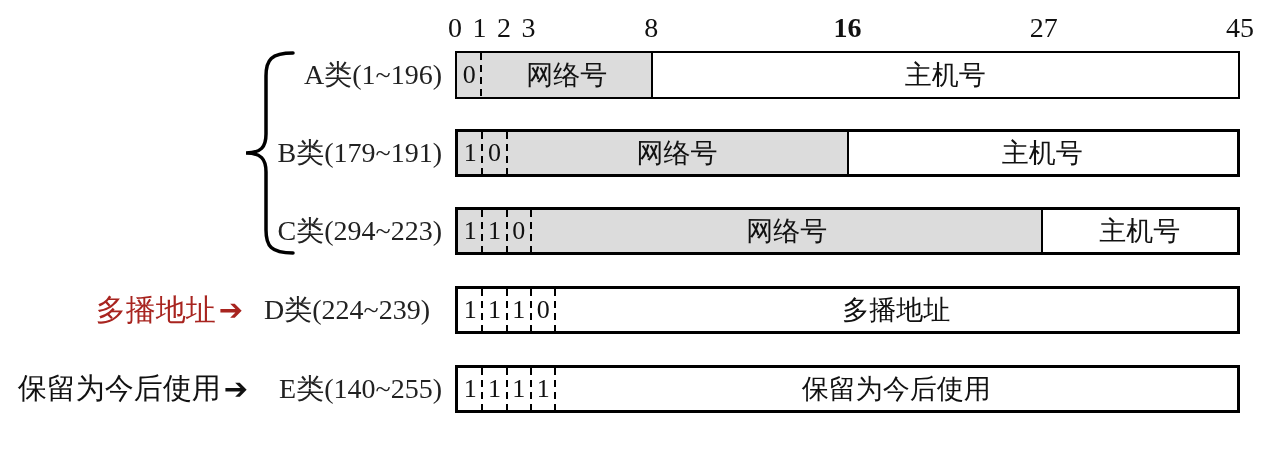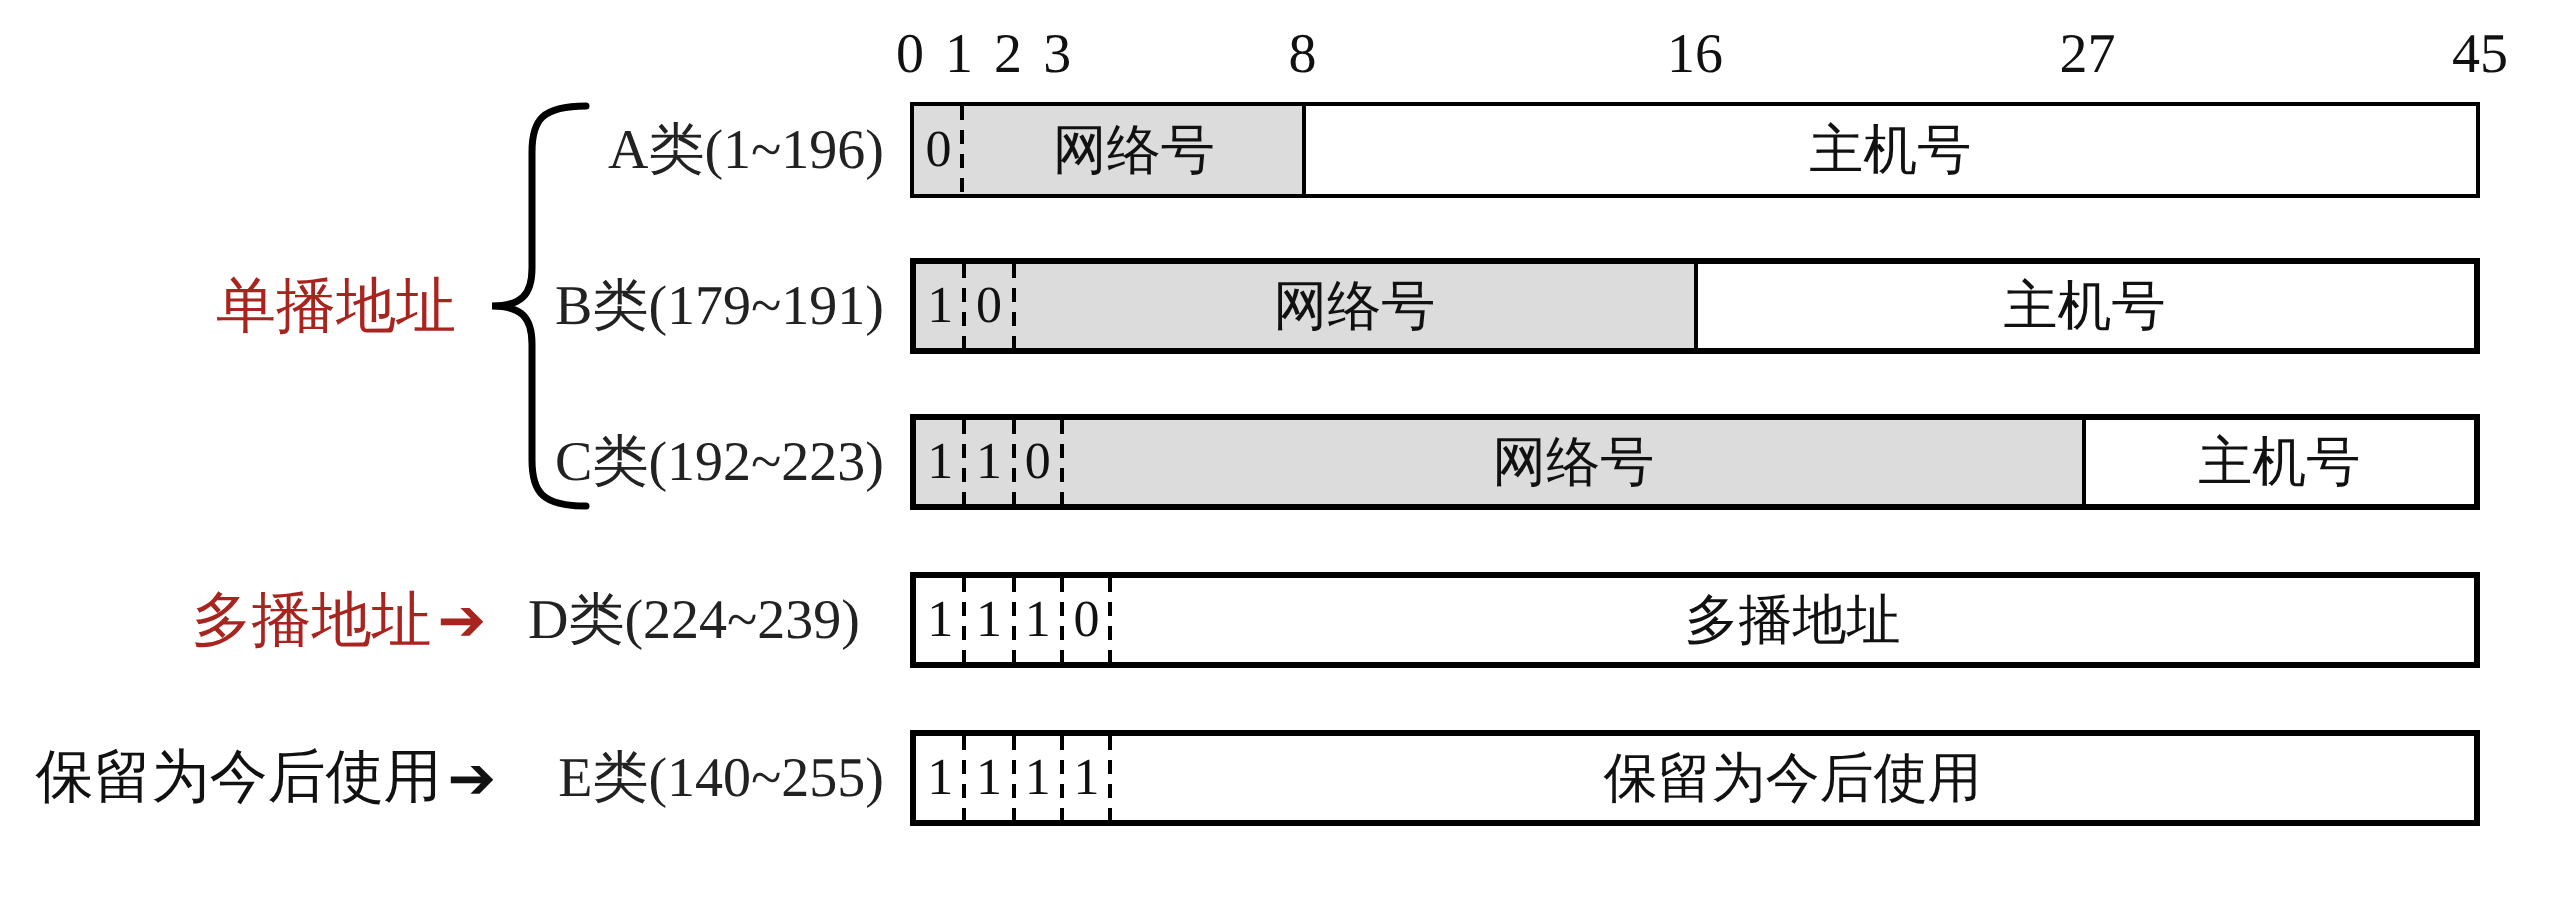--- a/index.html
+++ b/index.html
@@ -41,23 +41,20 @@
     font-family:"DejaVu Sans","Liberation Sans",sans-serif;font-weight:bold;
     font-size:29px;margin-left:3px;line-height:1;
   }
   .brace-svg{position:absolute;left:233px;top:50px;}
 </style>
 </head>
 <body>
 
 <div class="stage">
 
-  <div class="side-label" style="left: 30px; width: 198px; top: 129px; color: rgb(168, 36, 31);">
-    <span>单播地址</span>
-  </div>
 
   <svg class="brace-svg" width="62" height="206" viewBox="0 0 62 206">
     <path d="M 60 3 C 38 3 33 10 33 26 L 33 84 C 33 97 28 103 13 103
              C 28 103 33 109 33 122 L 33 180 C 33 196 38 203 60 203" fill="none" stroke="#000000" stroke-width="3.5" stroke-linecap="round"></path>
   </svg>
 
   <div class="side-label" style="left: 30px; width: 213px; top: 286px; color: rgb(168, 36, 31);">
     <span>多播地址</span>
     <span class="arrow-glyph">➔</span>
   </div>
@@ -66,21 +63,21 @@
     <span>保留为今后使用</span>
     <span class="arrow-glyph">➔</span>
   </div>
 
   <div id="generated">
       <div class="ruler-num" style="left: 455px;">0</div>
       <div class="ruler-num" style="left: 479.531px;">1</div>
       <div class="ruler-num" style="left: 504.062px;">2</div>
       <div class="ruler-num" style="left: 528.594px;">3</div>
       <div class="ruler-num" style="left: 651.25px;">8</div>
-      <div class="ruler-num" style="left: 847.5px;">16</div>
+      <div class="ruler-num" style="left: 847.5px; font-weight: bold;">16</div>
       <div class="ruler-num" style="left: 1043.75px;">27</div>
       <div class="ruler-num" style="left: 1240px;">45</div>
       <div class="class-label" style="left: 240px; top: 51px;">A类(1~196)</div>
       <div class="bitbox" style="left: 455px; top: 51px; width: 785px; height: 48px; border-width: 2px;">
         <div class="shade" style="width: 195.25px; background: rgb(220, 220, 220);"></div>
         <div class="bit-digit" style="left: 0px; width: 24.4062px;">0</div>
         <div class="dash" style="left: 23.4062px;"></div>
         <div class="solid-div" style="left: 194.25px;"></div>
         <div class="field-label" style="left: 24.4062px; width: 170.844px;">网络号</div>
         <div class="field-label" style="left: 195.25px; width: 585.75px;">主机号</div>
@@ -89,21 +86,21 @@
       <div class="bitbox" style="left: 455px; top: 129px; width: 785px; height: 48px; border-width: 3px;">
         <div class="shade" style="width: 389.5px; background: rgb(220, 220, 220);"></div>
         <div class="bit-digit" style="left: 0px; width: 24.3438px;">1</div>
         <div class="dash" style="left: 23.3438px;"></div>
         <div class="bit-digit" style="left: 24.3438px; width: 24.3438px;">0</div>
         <div class="dash" style="left: 47.6875px;"></div>
         <div class="solid-div" style="left: 388.5px;"></div>
         <div class="field-label" style="left: 48.6875px; width: 340.812px;">网络号</div>
         <div class="field-label" style="left: 389.5px; width: 389.5px;">主机号</div>
       </div>
-      <div class="class-label" style="left: 240px; top: 207px;">C类(192~223)</div>
+      <div class="class-label" style="left: 240px; top: 207px;">C类(294~223)</div>
       <div class="bitbox" style="left: 455px; top: 207px; width: 785px; height: 48px; border-width: 3px;">
         <div class="shade" style="width: 584.25px; background: rgb(220, 220, 220);"></div>
         <div class="bit-digit" style="left: 0px; width: 24.3438px;">1</div>
         <div class="dash" style="left: 23.3438px;"></div>
         <div class="bit-digit" style="left: 24.3438px; width: 24.3438px;">1</div>
         <div class="dash" style="left: 47.6875px;"></div>
         <div class="bit-digit" style="left: 48.6875px; width: 24.3438px;">0</div>
         <div class="dash" style="left: 72.0312px;"></div>
         <div class="solid-div" style="left: 583.25px;"></div>
         <div class="field-label" style="left: 73.0312px; width: 511.219px;">网络号</div>

